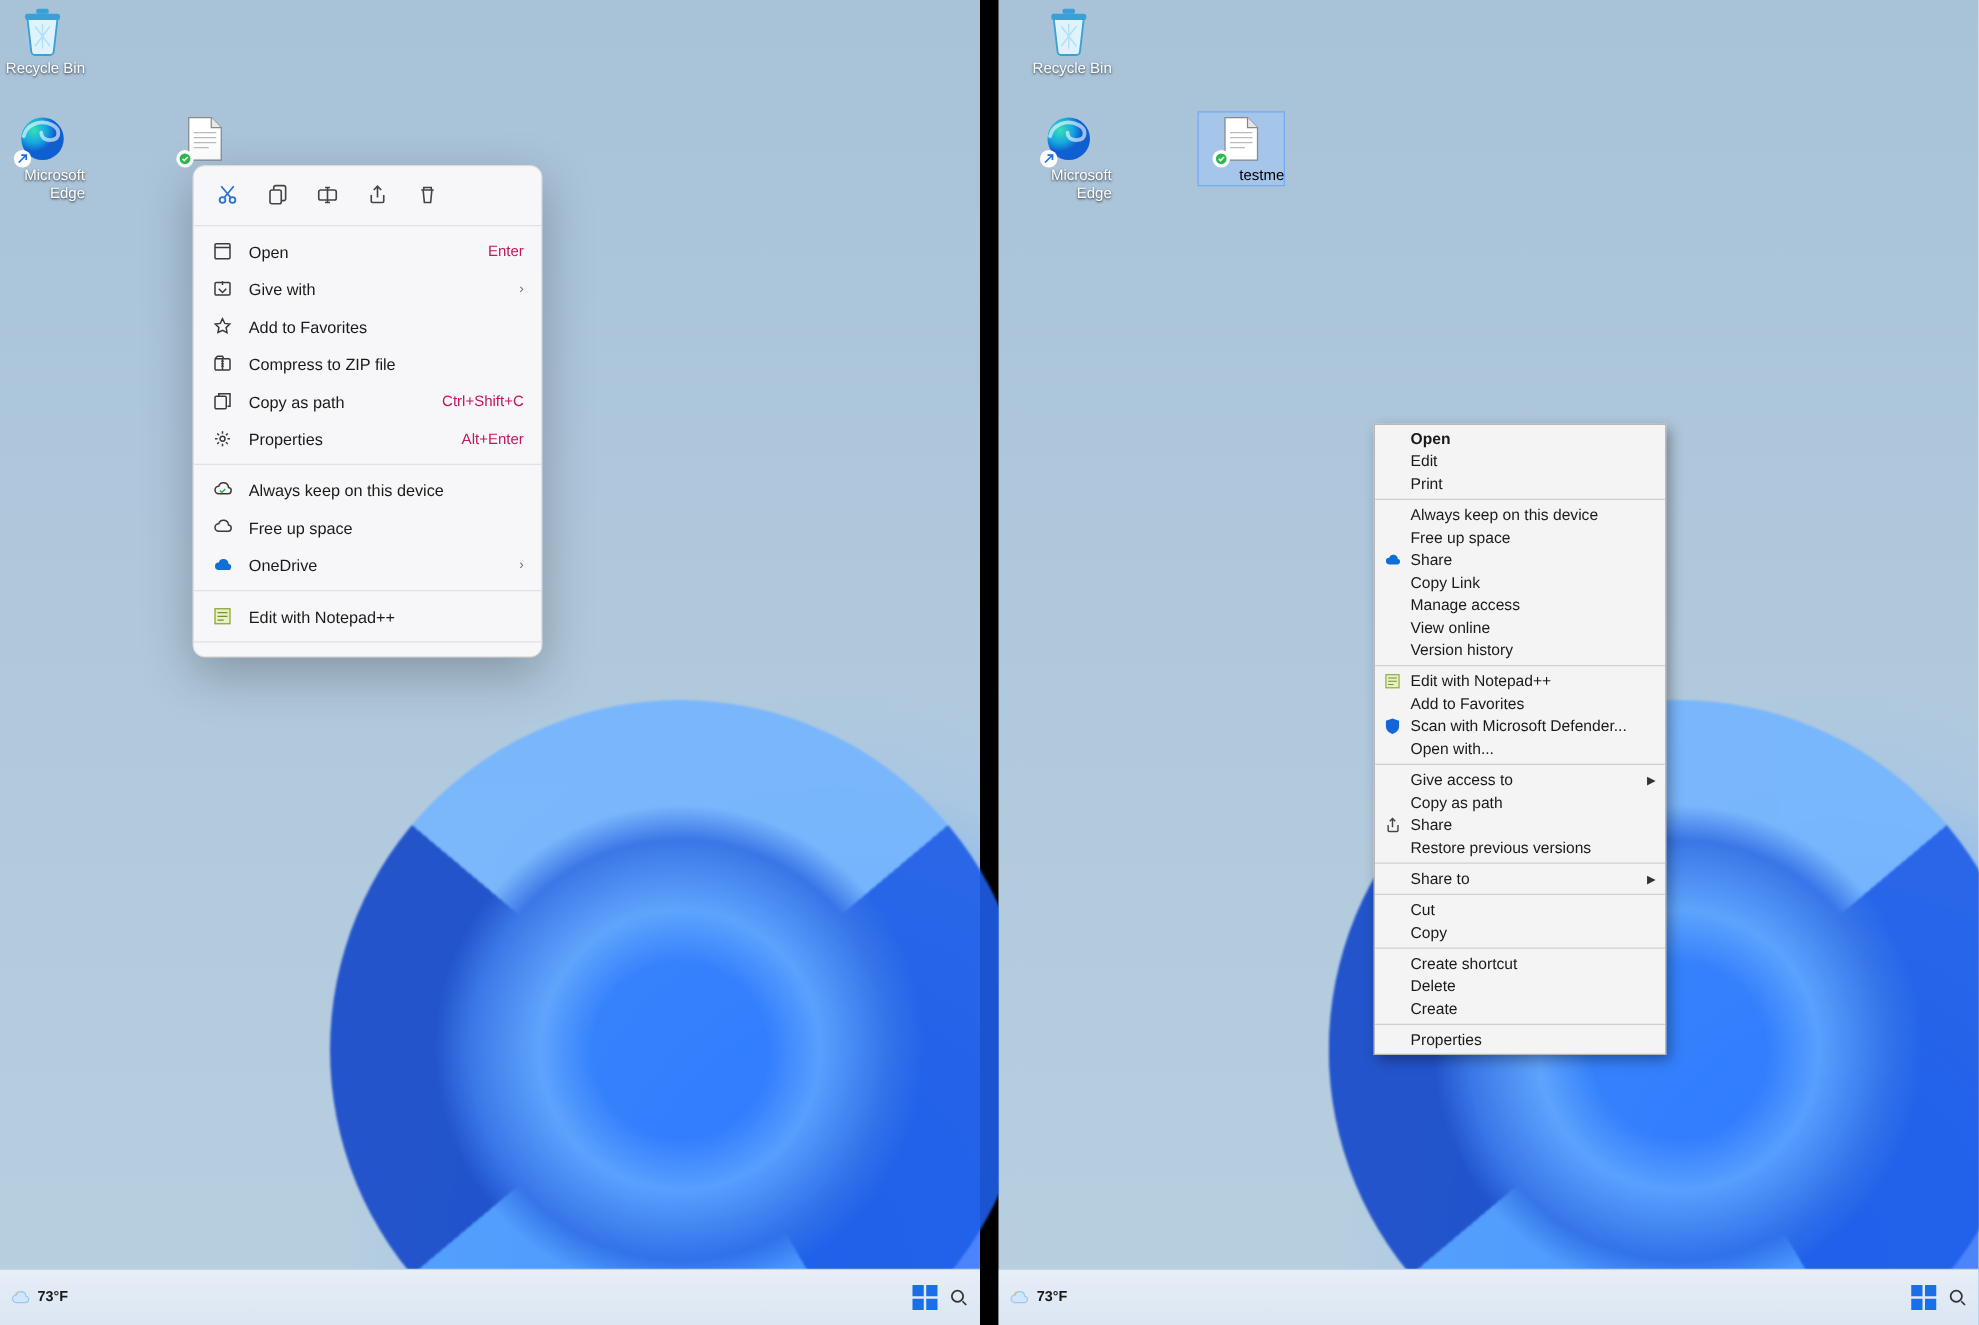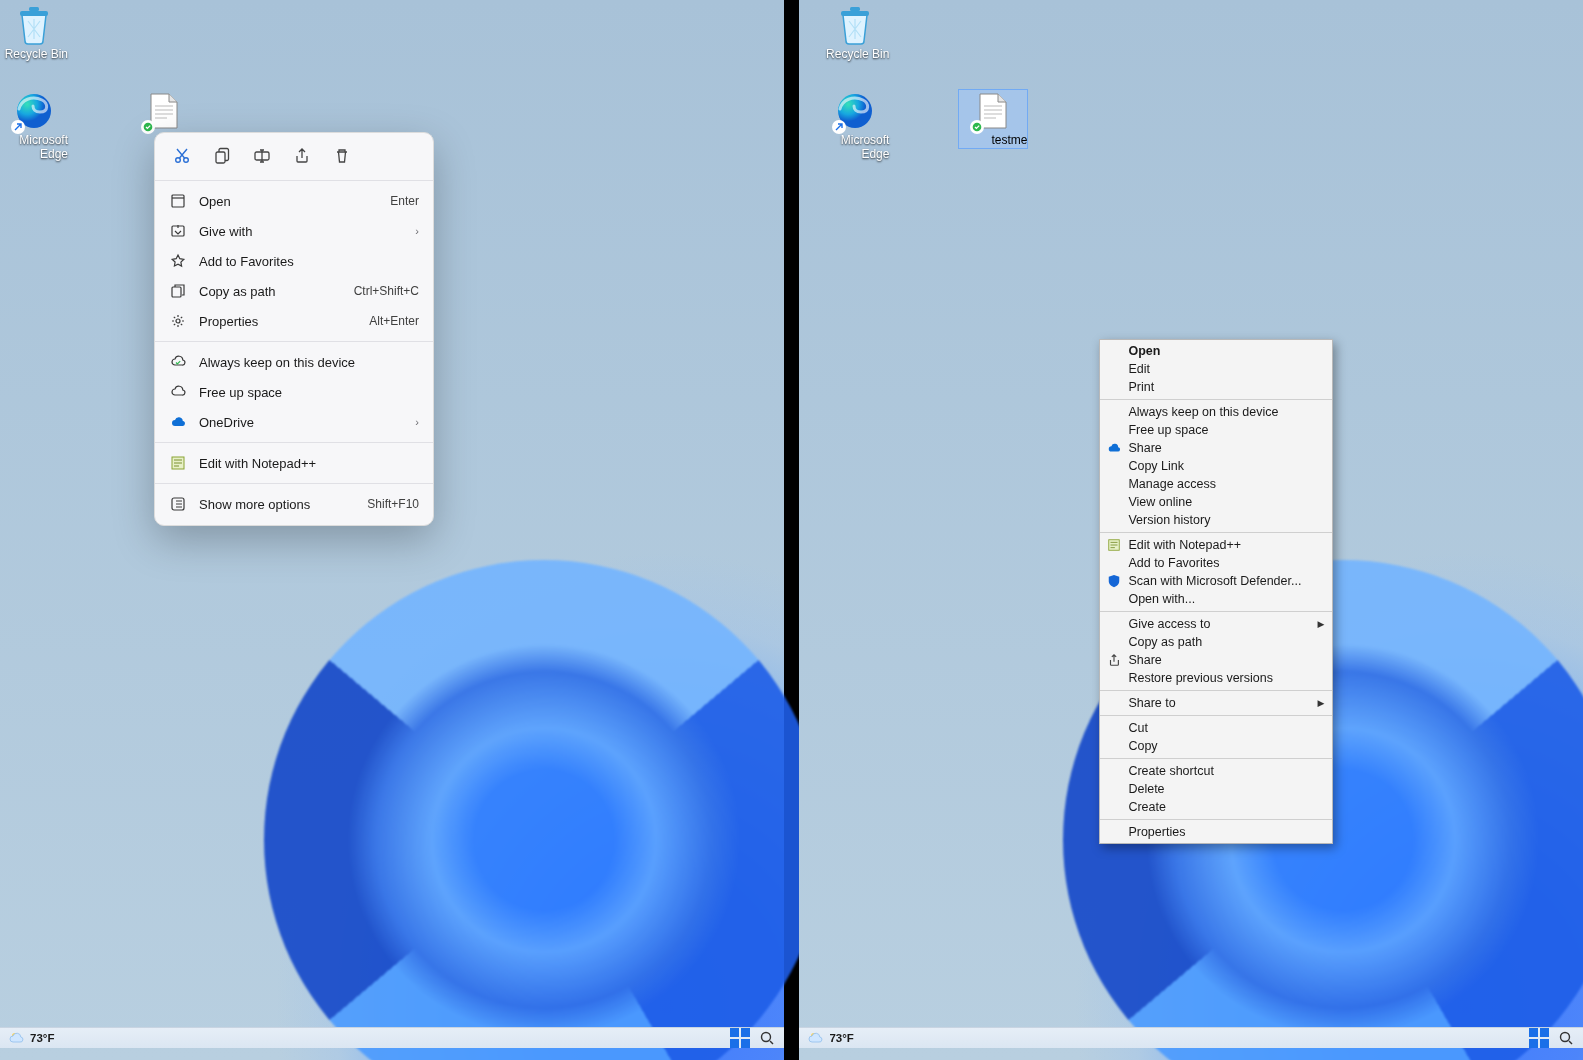--- a/index.html
+++ b/index.html
@@ -23,33 +23,33 @@
   .badge{position:absolute;left:-2px;bottom:-2px;width:14px;height:14px;border-radius:50%;background:#fff;display:flex;align-items:center;justify-content:center}
   .badge svg{width:10px;height:10px}
 
   
   .ctx{position:absolute;background:#f7f7f9;border:1px solid #dcdcdc;border-radius:10px;box-shadow:0 14px 40px rgba(0,0,0,.25);padding:6px 0;min-width:278px}
   .ctx .actions{display:flex;gap:18px;padding:6px 16px 8px}
   .ctx .actions .ab{width:22px;height:22px;display:flex;align-items:center;justify-content:center;border-radius:4px}
   .ctx .row{display:flex;align-items:center;padding:6px 14px;gap:12px;position:relative}
   .ctx .row .ric{width:18px;height:18px;display:flex;align-items:center;justify-content:center;color:#3a3a3a}
   .ctx .row .txt{flex:1}
-  .ctx .row .kbd{color:#404040;font-size:12px}
+  .ctx .row .kbd{color:#be185d;font-size:12px}
   .ctx .row .chev{color:#6d6d72;font-size:11px;position:absolute;right:14px}
   .ctx hr{border:none;border-top:1px solid #e0e0e5;margin:5px 0}
 
   
   .cctx{position:absolute;background:#f4f4f4;border:1px solid #b8b8b8;box-shadow:3px 4px 10px rgba(0,0,0,.35);padding:2px 0;min-width:232px;font-size:12.5px}
   .cctx .crow{display:flex;align-items:center;height:18px;padding:0 22px 0 28px;position:relative}
   .cctx .crow.bold{font-weight:600}
   .cctx .crow .cic{position:absolute;left:6px;top:1px;width:16px;height:16px;display:flex;align-items:center;justify-content:center}
   .cctx .crow .ar{position:absolute;right:8px;font-size:9px;color:#333}
   .cctx hr{border:none;border-top:1px solid #cfcfcf;margin:3px 0}
 
-  .taskbar{position:absolute;left:0;right:0;bottom:12px;height:20px;background:linear-gradient(#e6eef7,#dbe6f2);border-top:1px solid #c8d4e2;display:flex;align-items:center;padding:0 8px;gap:8px}
+  .taskbar{position:absolute;left:0;right:0;bottom:0;height:20px;background:linear-gradient(#e6eef7,#dbe6f2);border-top:1px solid #c8d4e2;display:flex;align-items:center;padding:12px 8px;gap:8px}
   .taskbar .wx{display:flex;align-items:center;gap:4px}
   .taskbar .spacer{flex:1}
   .taskbar .winlogo{width:20px;height:20px;display:grid;grid-template:1fr 1fr/1fr 1fr;gap:2px}
   .taskbar .winlogo span{background:#1a6fe8}
   .taskbar .srch{width:18px;height:18px;display:flex;align-items:center;justify-content:center}
 
   svg{display:block}
 
 </style>
 </head>
@@ -168,20 +168,29 @@
         <span class="ric">
             <svg width="16" height="16" viewBox="0 0 16 16" stroke="#3a3a3a" fill="none" stroke-width="1.2">
               <path d="M8 2l1.8 3.7 4 .6-2.9 2.8.7 4L8 11.2 4.4 13l.7-4L2.2 6.3l4-.6Z"></path>
             </svg>
           </span>
         <span class="txt">Add to Favorites</span>
       </div>
       <div class="row">
         <span class="ric">
             <svg width="16" height="16" viewBox="0 0 16 16" stroke="#3a3a3a" fill="none" stroke-width="1.2">
+              <rect x="2" y="4" width="12" height="9" rx="1"></rect>
+              <path d="M2 4l2-2h4l1 2M8 4v9M7 6h2M7 8h2M7 10h2"></path>
+            </svg>
+          </span>
+        <span class="txt">Compress to ZIP file</span>
+      </div>
+      <div class="row">
+        <span class="ric">
+            <svg width="16" height="16" viewBox="0 0 16 16" stroke="#3a3a3a" fill="none" stroke-width="1.2">
               <rect x="2" y="4" width="9" height="10" rx="1"></rect>
               <path d="M5 4V2h9v10h-2"></path>
             </svg>
           </span>
         <span class="txt">Copy as path</span>
         <span class="kbd">Ctrl+Shift+C</span>
       </div>
       <div class="row">
         <span class="ric">
             <svg width="16" height="16" viewBox="0 0 16 16" stroke="#3a3a3a" fill="none" stroke-width="1.2">
@@ -223,30 +232,20 @@
       <div class="row">
         <span class="ric">
             <svg width="16" height="16" viewBox="0 0 16 16">
               <rect x="2" y="2" width="12" height="12" fill="#e7f0c7" stroke="#8aa334"></rect>
               <path d="M4 5h8M4 8h8M4 11h5" stroke="#7a9030"></path>
             </svg>
           </span>
         <span class="txt">Edit with Notepad++</span>
       </div>
       <hr>
-      <div class="row">
-        <span class="ric">
-            <svg width="16" height="16" viewBox="0 0 16 16" stroke="#3a3a3a" fill="none" stroke-width="1.2">
-              <rect x="2" y="2" width="12" height="12" rx="2"></rect>
-              <path d="M6 5h6M6 8h6M6 11h6M4 5h.01M4 8h.01M4 11h.01"></path>
-            </svg>
-          </span>
-        <span class="txt">Show more options</span>
-        <span class="kbd">Shift+F10</span>
-      </div>
     </div>
 
     <div class="taskbar">
       <div class="wx">
         <svg width="18" height="18" viewBox="0 0 18 18">
             <circle cx="7" cy="7" r="3" fill="#ffd24d"></circle>
             <path d="M5 13a3 3 0 0 1 0-6 4 4 0 0 1 7.8 1A2.5 2.5 0 0 1 12 13Z" fill="#cfe6ff" stroke="#9ec6ef"></path>
           </svg>
         <span style="font-size:11.5px;font-weight:600">73°F</span>
       </div>

